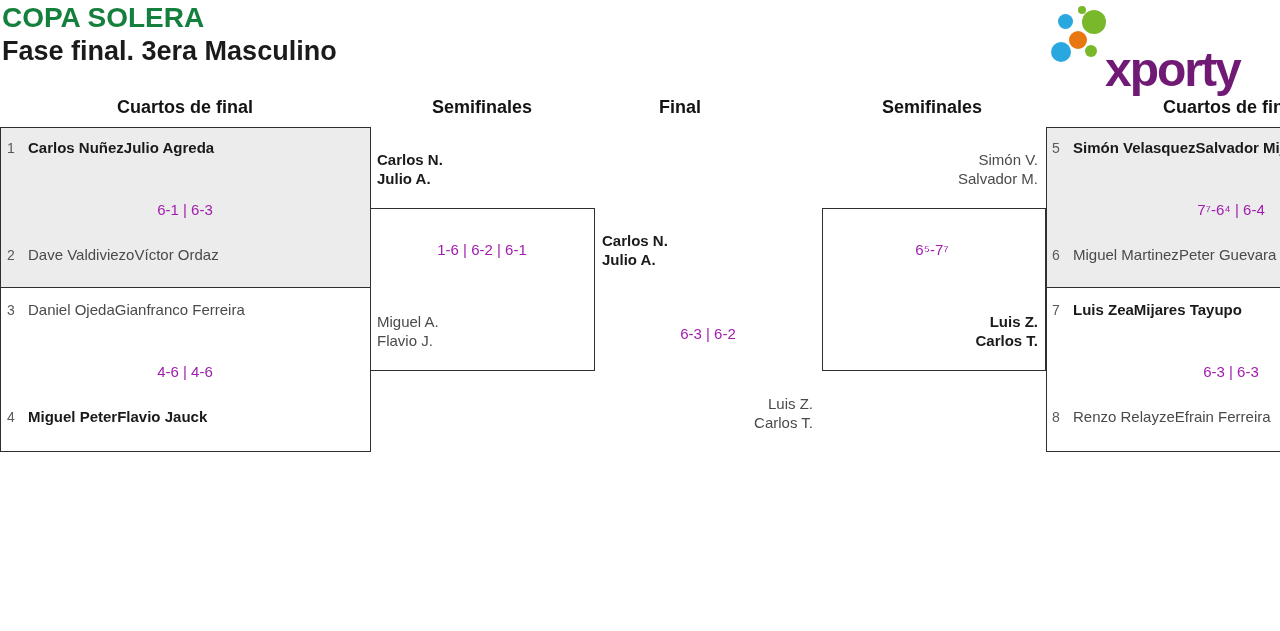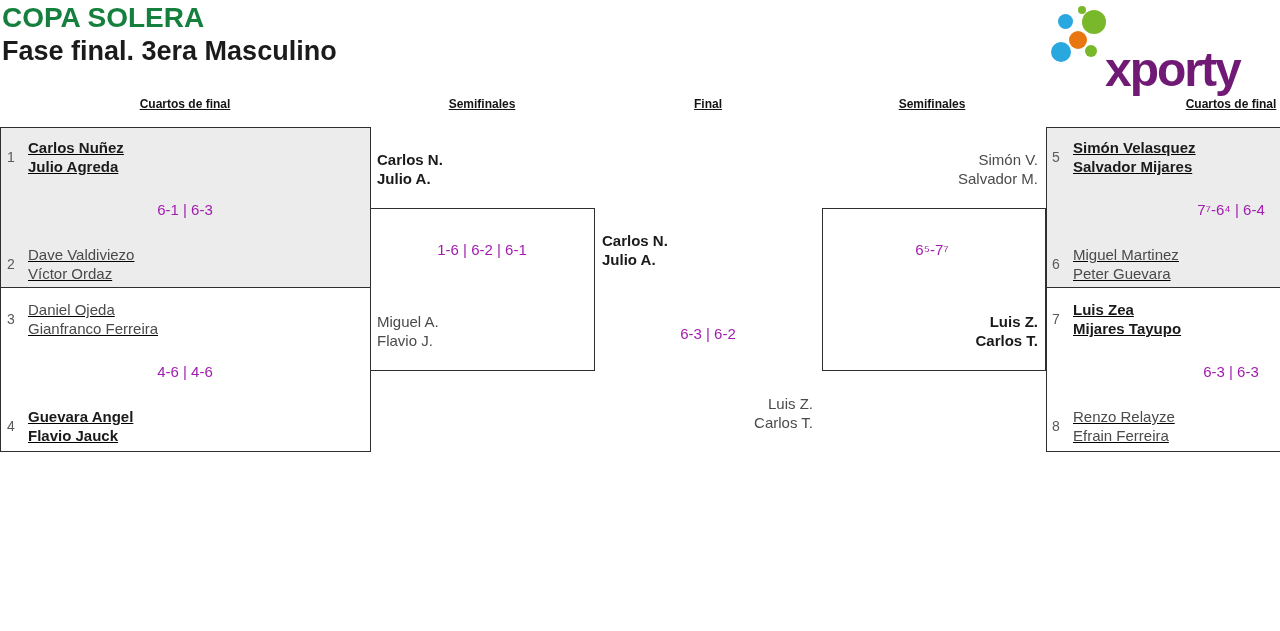--- a/index.html
+++ b/index.html
@@ -4,28 +4,28 @@
 <style>
   html,body{margin:0;padding:0;background:#ffffff;}
   body{width:1280px;height:631px;overflow:hidden;
        font-family:"Liberation Sans",sans-serif;-webkit-font-smoothing:antialiased;}
   .stage{position:relative;width:1280px;height:631px;background:#fff;}
 
   .title{position:absolute;left:2px;top:1px;font-size:28px;font-weight:700;color:#15803d;line-height:34px;}
   .subtitle{position:absolute;left:2px;top:35px;font-size:27px;font-weight:700;color:#1b1b1b;line-height:33px;}
 
   .round-label{position:absolute;top:97px;transform:translateX(-50%);
-               font-size:12px;font-weight:600;color:#141414;white-space:nowrap;text-decoration:underline;}
+               font-size:18px;font-weight:600;color:#141414;white-space:nowrap;}
 
   .box{position:absolute;border:1px solid #2f2f2f;background:#fff;box-sizing:border-box;}
   .box.gray{background:#ececec;}
 
   .team{position:absolute;display:flex;align-items:center;}
   .seed{width:21px;flex:0 0 21px;font-size:14px;color:#5a5a5a;}
-  .names{display:flex;flex-direction:column;text-decoration:underline;}
+  .names{display:flex;flex-direction:row;}
   .label{position:absolute;display:flex;flex-direction:column;}
   .line{font-size:15px;line-height:19px;color:#4a4a4a;white-space:nowrap;}
   .winner .line{font-weight:700;color:#1a1a1a;}
   .ra{text-align:right;align-items:flex-end;}
 
   .score{position:absolute;transform:translateX(-50%);font-size:15px;color:#a21caf;white-space:nowrap;}
 
   .logo{position:absolute;left:1048px;top:4px;width:234px;height:66px;cursor:pointer;}
   .dot{position:absolute;border-radius:50%;}
   .d-green{background:#7ab82b;}
@@ -47,21 +47,21 @@
     <span class="dot d-green" style="left:34px;top:6px;width:24px;height:24px;"></span>
     <span class="dot d-blue" style="left:10px;top:10px;width:15px;height:15px;"></span>
     <span class="dot d-orange" style="left:21px;top:27px;width:18px;height:18px;"></span>
     <span class="dot d-blue" style="left:3px;top:38px;width:20px;height:20px;"></span>
     <span class="dot d-green" style="left:37px;top:41px;width:12px;height:12px;"></span>
     <span class="wordmark">xporty</span>
   </div>
 
   <div class="round-label" style="left:185px;">Cuartos de final</div>
   <div class="round-label" style="left:482px;">Semifinales</div>
-  <div class="round-label" style="left:708px;text-align:center;">Final</div>
+  <div class="round-label" style="left:680px;text-align:center;">Final</div>
   <div class="round-label" style="left:932px;">Semifinales</div>
   <div class="round-label" style="left:1231px;">Cuartos de final</div>
 
   <div class="box gray" style="left:0;top:127px;width:371px;height:161px;"></div>
   <div class="box" style="left:0;top:287px;width:371px;height:165px;"></div>
   <div class="box" style="left:370px;top:208px;width:225px;height:163px;"></div>
   <div class="box" style="left:822px;top:208px;width:224px;height:163px;"></div>
   <div class="box gray" style="left:1046px;top:127px;width:371px;height:161px;"></div>
   <div class="box" style="left:1046px;top:287px;width:371px;height:165px;"></div>
 
@@ -85,21 +85,21 @@
     <span class="seed">3</span>
     <span class="names">
       <span class="line">Daniel Ojeda</span>
       <span class="line">Gianfranco Ferreira</span>
     </span>
   </div>
   <div class="score" style="left:185px;top:363px;">4-6 | 4-6</div>
   <div class="team winner" style="left:7px;top:407px;">
     <span class="seed">4</span>
     <span class="names">
-      <span class="line">Guevara Angel</span>
+      <span class="line">Miguel Peter</span>
       <span class="line">Flavio Jauck</span>
     </span>
   </div>
 
   <div class="label winner" style="left:377px;top:150px;">
     <span class="line">Carlos N.</span>
     <span class="line">Julio A.</span>
   </div>
   <div class="score" style="left:482px;top:241px;">1-6 | 6-2 | 6-1</div>
   <div class="label" style="left:377px;top:312px;">

